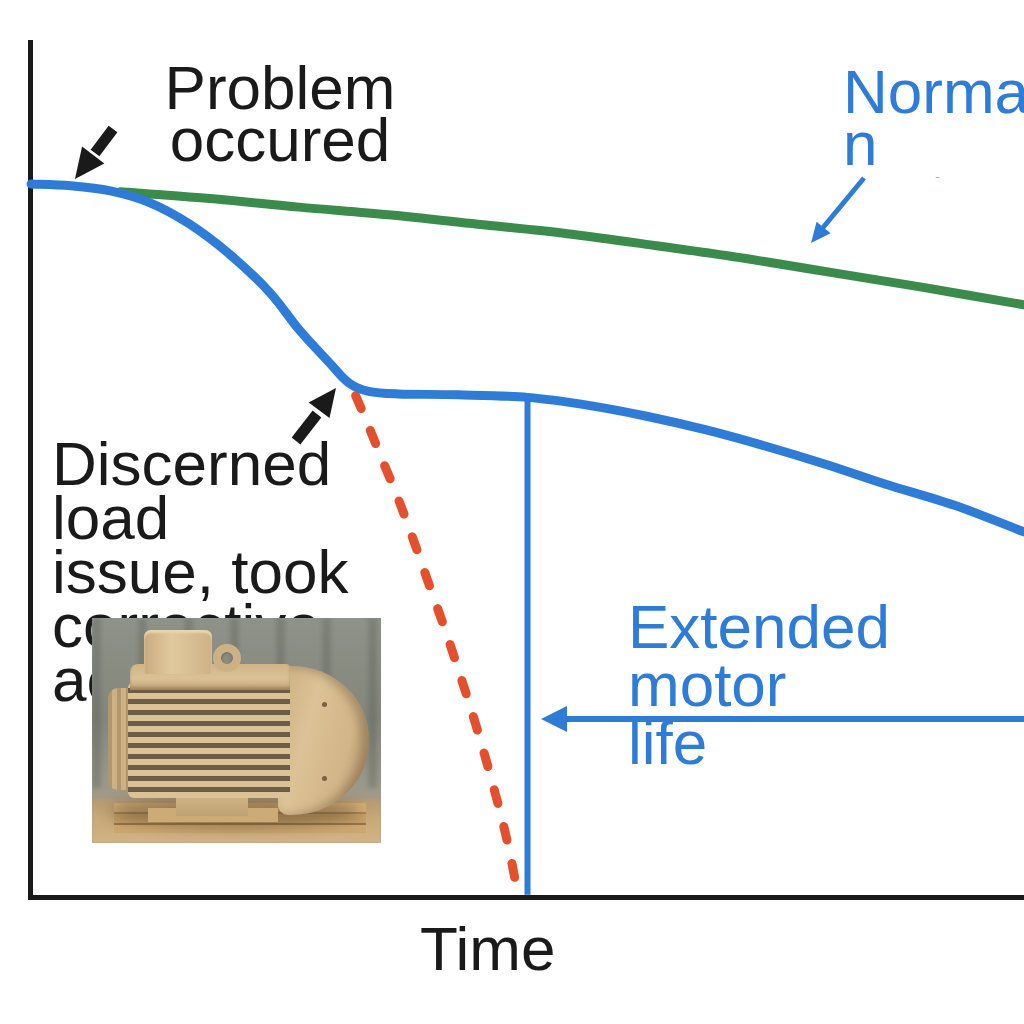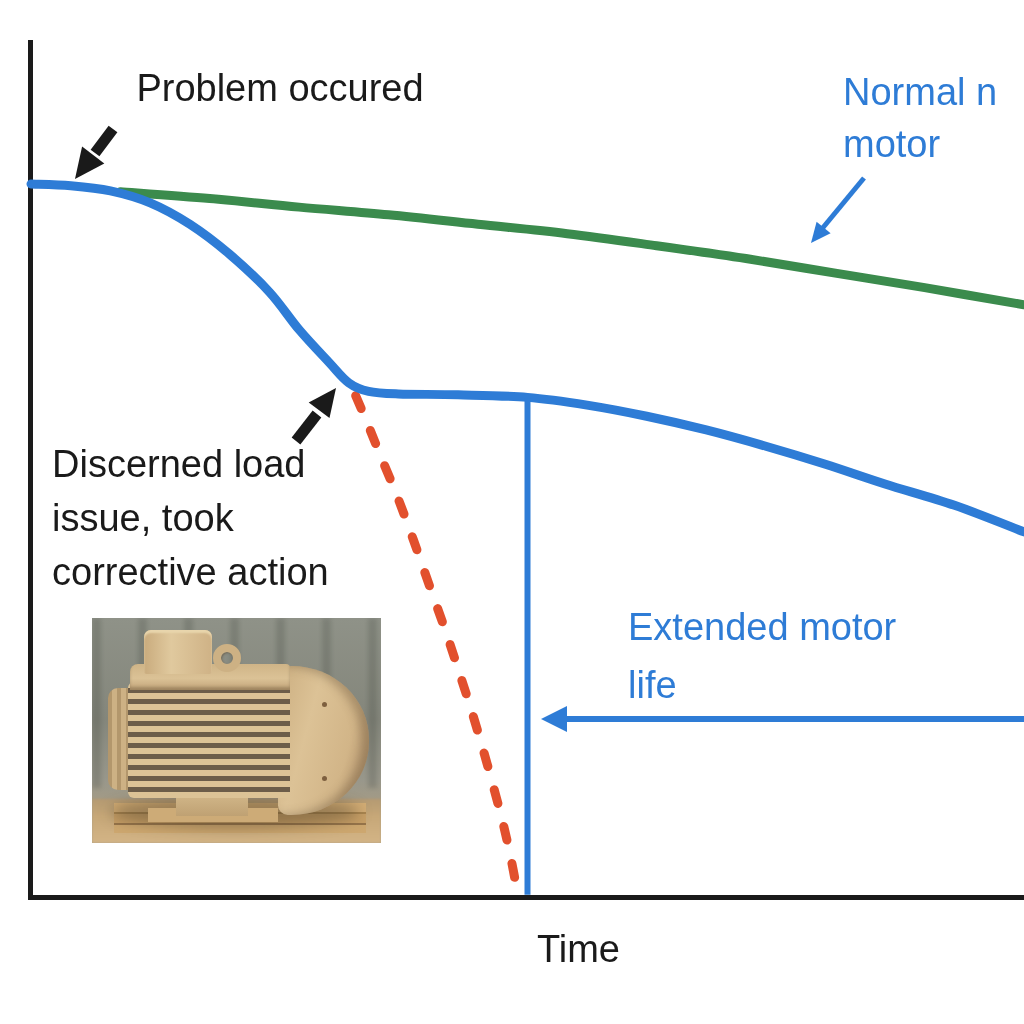--- a/index.html
+++ b/index.html
@@ -13,28 +13,28 @@
   .axis{stroke:var(--axis);stroke-width:5;fill:none;}
   .series{fill:none;stroke-width:9;stroke-linecap:round;stroke-linejoin:round;}
   .marker-line{stroke:var(--blue);stroke-width:6;fill:none;}
   .span-arrow-line{stroke:var(--blue);stroke-width:6;fill:none;}
   .span-arrow-head{fill:var(--blue);stroke:none;}
   .black-arrow-shaft{stroke:var(--axis);stroke-width:11;fill:none;stroke-linecap:butt;}
   .black-arrow-head{fill:var(--axis);stroke:none;}
   .blue-ann-shaft{stroke:var(--blue);stroke-width:5;fill:none;}
   .blue-ann-head{fill:var(--blue);stroke:none;}
 
-  .label{position:absolute;font-size:38px;line-height:55px;white-space:pre-line;}
+  .label{position:absolute;font-size:62px;line-height:55px;white-space:pre-line;}
   .label.dark{color:var(--text_dark);}
   .label.blue{color:var(--blue);}
   .lbl-problem{left:100px;top:62px;width:360px;text-align:center;line-height:52px;}
   .lbl-discerned{left:52px;top:437px;width:372px;line-height:54px;}
   .lbl-normal{left:843px;top:66px;width:181px;height:112px;line-height:52px;text-align:left;overflow:hidden;}
   .lbl-extended{left:628px;top:598px;width:376px;text-align:left;line-height:58px;}
-  .lbl-time{left:420px;top:923px;width:200px;text-align:right;line-height:52px;}
+  .lbl-time{left:420px;top:923px;width:200px;text-align:left;line-height:52px;}
 
   
   .photo{position:absolute;left:92px;top:618px;width:289px;height:225px;overflow:hidden;}
   .photo *{position:absolute;}
   .ph-bg{left:0;top:0;right:0;bottom:0;
     background:linear-gradient(180deg,#8f9288 0%,#84867b 45%,#98978b 72%,#a89c83 85%,#b3a384 100%);}
   .ph-stripes{left:0;top:0;right:0;height:170px;filter:blur(2px);opacity:.55;
     background:repeating-linear-gradient(90deg,rgba(52,58,50,.35) 0 9px,rgba(0,0,0,0) 9px 46px);}
   .ph-floor{left:0;bottom:0;right:0;height:44px;filter:blur(1px);
     background:linear-gradient(180deg,#b59a72 0%,#c7a878 40%,#d3b486 100%);}

